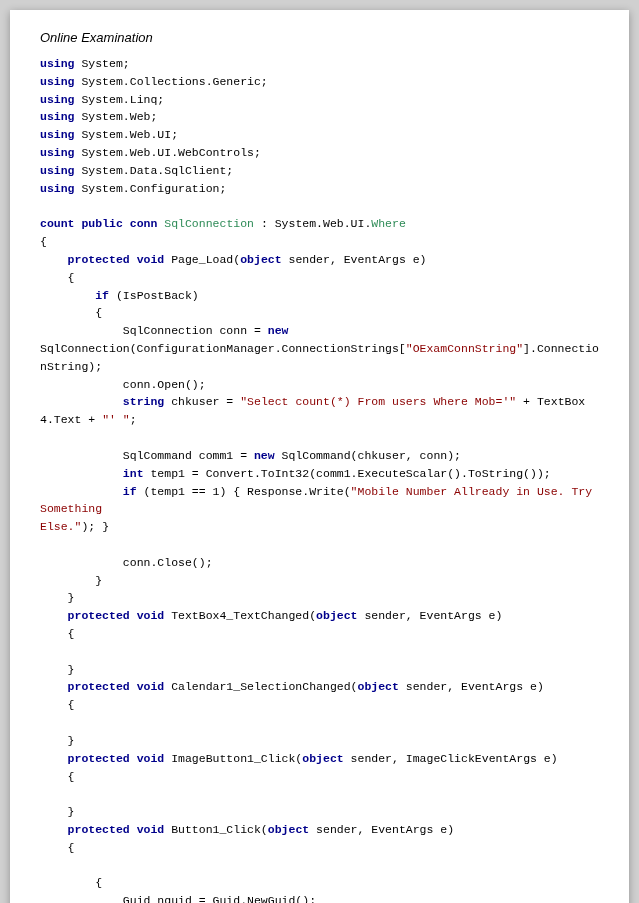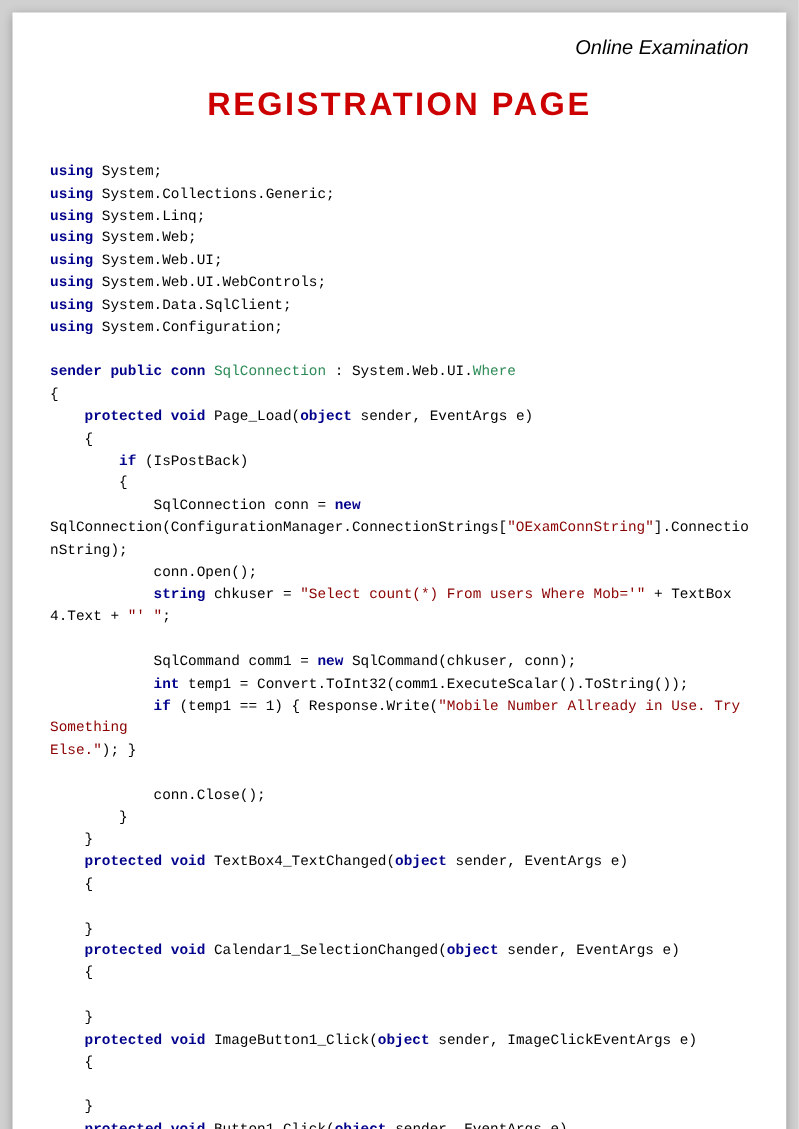--- a/index.html
+++ b/index.html
@@ -14,23 +14,22 @@
     }
     .page {
       background: #ffffff;
       width: 619px;
       min-height: 883px;
       position: relative;
       padding: 20px 30px 40px 30px;
       box-shadow: 0 2px 8px rgba(0,0,0,0.3);
     }
     .header-right {
-      text-align: right;
       font-style: italic;
-      font-size: 16px;
+      font-size: 13px;
       color: #000;
       margin-bottom: 10px;
     }
     .page-title {
       text-align: center;
       font-size: 26px;
       font-weight: bold;
       color: #cc0000;
       letter-spacing: 2px;
       margin: 20px 0 30px 0;
@@ -46,32 +45,31 @@
     .kw { color: #00008b; font-weight: bold; }
     .type { color: #2e8b57; }
     .str { color: #8b0000; }
   </style>
 </head>
 <body>
 
 <div class="page">
   <div class="header-right">Online Examination</div>
 
-  <div class="page-title">REGISTRATION PAGE</div>
 
   <div class="code-block"><span class="kw">using</span> System;
 <span class="kw">using</span> System.Collections.Generic;
 <span class="kw">using</span> System.Linq;
 <span class="kw">using</span> System.Web;
 <span class="kw">using</span> System.Web.UI;
 <span class="kw">using</span> System.Web.UI.WebControls;
 <span class="kw">using</span> System.Data.SqlClient;
 <span class="kw">using</span> System.Configuration;
 
-<span class="kw">sender</span> <span class="kw">public</span> <span class="kw">conn</span> <span class="type">SqlConnection</span> : System.Web.UI.<span class="type">Where</span>
+<span class="kw">count</span> <span class="kw">public</span> <span class="kw">conn</span> <span class="type">SqlConnection</span> : System.Web.UI.<span class="type">Where</span>
 {
     <span class="kw">protected</span> <span class="kw">void</span> Page_Load(<span class="kw">object</span> sender, EventArgs e)
     {
         <span class="kw">if</span> (IsPostBack)
         {
             SqlConnection conn = <span class="kw">new</span>
 SqlConnection(ConfigurationManager.ConnectionStrings[<span class="str">"OExamConnString"</span>].ConnectionString);
             conn.Open();
             <span class="kw">string</span> chkuser = <span class="str">"Select count(*) From users Where Mob='"</span> + TextBox4.Text + <span class="str">"' "</span>;
 

